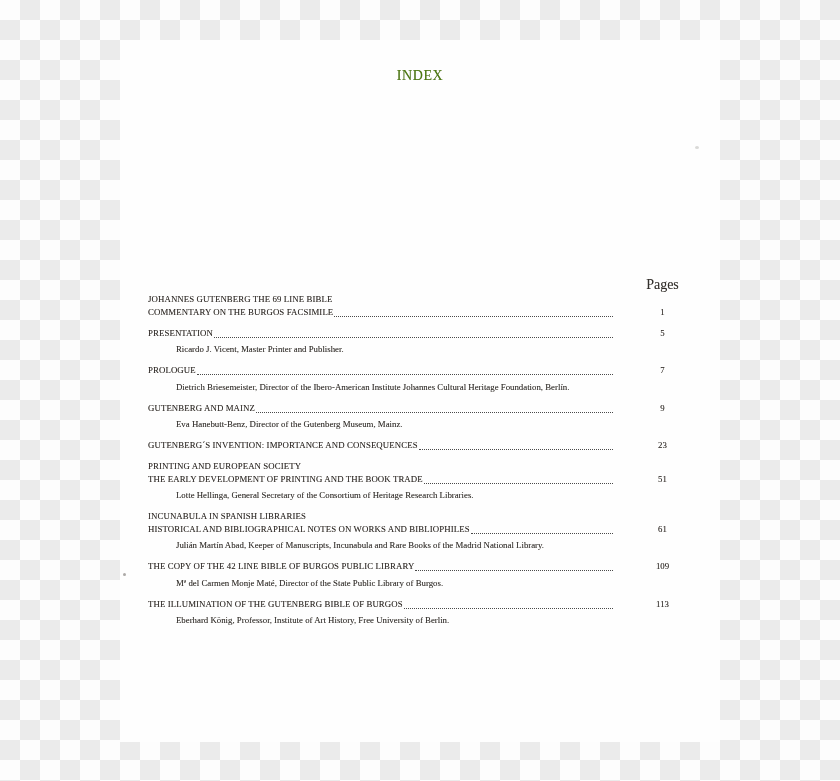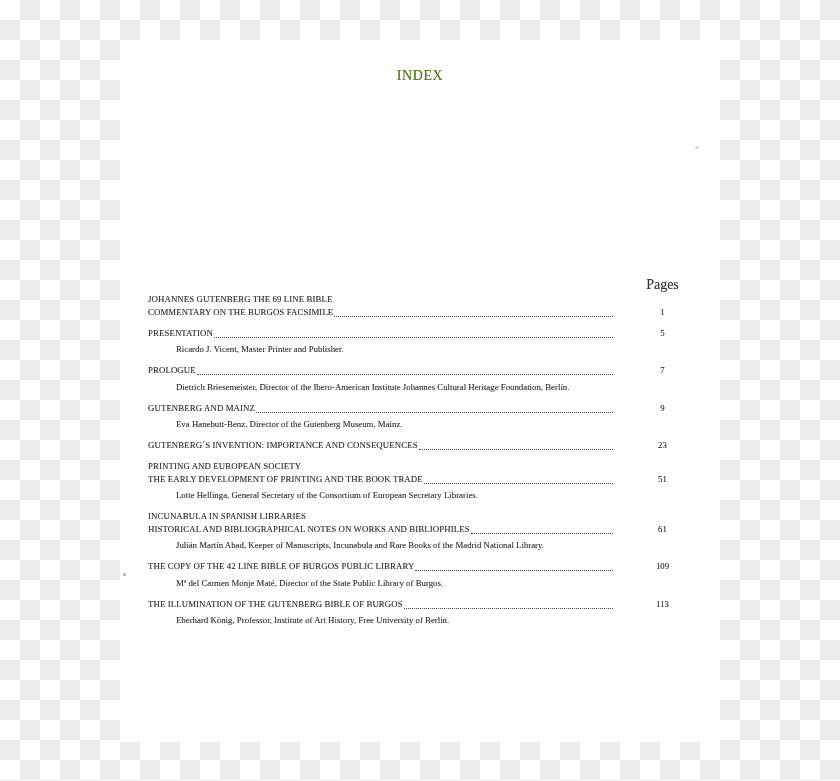--- a/index.html
+++ b/index.html
@@ -112,21 +112,21 @@
               <span class="pnum">23</span>
             </div>
           </div>
           <div class="entry">
             <div class="t-line">PRINTING AND EUROPEAN SOCIETY</div>
             <div class="t-row">
               <span class="t-text">THE EARLY DEVELOPMENT OF PRINTING AND THE BOOK TRADE</span>
               <span class="leader"></span>
               <span class="pnum">51</span>
             </div>
-            <div class="contrib">Lotte Hellinga, General Secretary of the Consortium of European Secretary Libraries.</div>
+            <div class="contrib">Lotte Hellinga, General Secretary of the Consortium of Heritage Research Libraries.</div>
           </div>
           <div class="entry">
             <div class="t-line">INCUNABULA IN SPANISH LIBRARIES</div>
             <div class="t-row">
               <span class="t-text">HISTORICAL AND BIBLIOGRAPHICAL NOTES ON WORKS AND BIBLIOPHILES</span>
               <span class="leader"></span>
               <span class="pnum">61</span>
             </div>
             <div class="contrib">Julián Martín Abad, Keeper of Manuscripts, Incunabula and Rare Books of the Madrid National Library.</div>
           </div>

